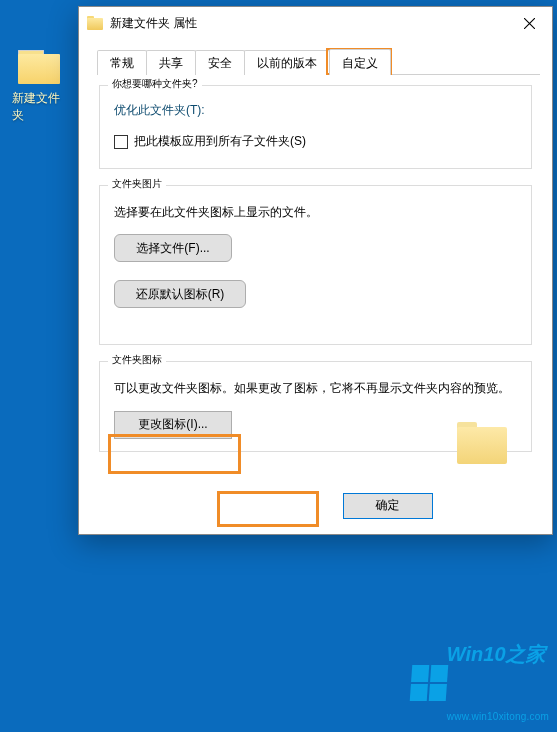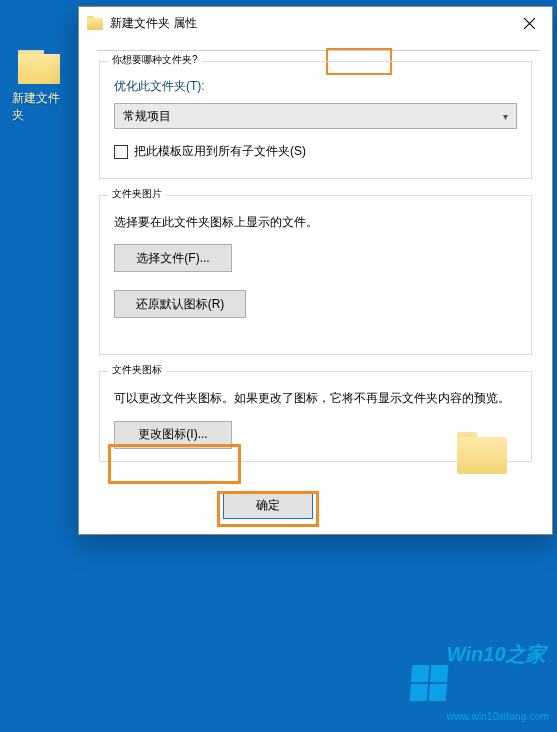--- a/index.html
+++ b/index.html
@@ -42,31 +42,31 @@
   .combo { width: 100%; height: 26px; border: 1px solid #adadad; background: #e9e9e9; display:flex; align-items:center; padding: 0 8px; justify-content: space-between; cursor: default; }
   .combo .chev { font-size: 10px; color:#555; }
 
   .checkbox-row { display:flex; align-items:center; margin-top: 14px; }
   .checkbox-row .box { width: 14px; height: 14px; border: 1px solid #333; margin-right: 6px; background:#fff; }
 
   .desc { font-size: 12px; margin-bottom: 12px; line-height: 1.7; color:#000; }
 
   .btn { display:inline-flex; align-items:center; justify-content:center; min-width: 118px; height: 28px; border: 1px solid #adadad; background: #e1e1e1; font-size: 12px; padding: 0 14px; cursor: default; color:#000; }
   .btn + .btn { margin-top: 10px; }
-  .btn-stack .btn { display:flex; margin-bottom: 18px; }
+  .btn-stack .btn { display:flex; margin-bottom: 18px; border-radius: 6px; }
 
   .icon-group-content { position: relative; }
   .preview-folder { position: absolute; right: 24px; top: 60px; width: 50px; height: 42px; }
   .preview-folder .t { position:absolute; top:0; left:0; width:20px; height:7px; background:#f6e29d; border-radius:2px 2px 0 0;}
   .preview-folder .b { position:absolute; top:5px; left:0; right:0; bottom:0; background:linear-gradient(#fde9a8,#f3d478); border-radius:2px;}
 
   .change-icon-highlight { position:absolute; border: 3px solid #f08c28; pointer-events:none; }
 
   
-  .button-bar { height: 48px; display:flex; align-items:center; justify-content:flex-start; padding: 0 0 9px 144px; border-top: none; position: relative; }
+  .button-bar { height: 48px; display:flex; align-items:center; justify-content:center; padding: 0 0 9px 144px; border-top: none; position: relative; }
   .ok-btn { width: 90px; height: 26px; border: 1px solid #0078d7; background:#e1e1e1; display:flex; align-items:center; justify-content:center; font-size:12px; cursor:default; }
   .ok-highlight { position:absolute; border:3px solid #f08c28; pointer-events:none; }
 
   
   .watermark { position:absolute; right: 8px; bottom: 10px; display:flex; align-items:center; gap:0; pointer-events:none; }
   .watermark .winlogo { width:36px; height:36px; display:grid; grid-template-columns:1fr 1fr; grid-template-rows:1fr 1fr; gap:2px; transform: skewX(-4deg); }
   .watermark .winlogo div { background:#0aa1e6; }
   .watermark .txt { line-height:1.1; }
   .watermark .txt .big { font-size:20px; font-weight:700; color:#0aa1e6; font-style:italic; }
   .watermark .txt .small { font-size:10px; color:#0aa1e6; letter-spacing:.2px;margin-top:46px; }
@@ -91,33 +91,36 @@
       </div>
     <div class="title">新建文件夹 属性</div>
     <div class="close">
       <svg width="11" height="11" viewBox="0 0 11 11">
           <path d="M0 0 L11 11 M11 0 L0 11" stroke="currentColor" stroke-width="1.1"></path>
         </svg>
     </div>
   </div>
 
   <div class="tab-area">
+    <div class="tab-strip">
+      <div class="tab">常规</div>
+      <div class="tab">共享</div>
+      <div class="tab">安全</div>
+      <div class="tab">以前的版本</div>
+      <div class="tab active">自定义</div>
+    </div>
     <div class="tab-line"></div>
     <div class="tab-highlight" style="left:247px; top:9px; width:66px; height:27px;"></div>
   </div>
 
   <div class="panel">
 
     <div class="group">
       <div class="group-title">你想要哪种文件夹?</div>
       <div class="field-label">优化此文件夹(T):</div>
-      <div class="combo">
-        <span>常规项目</span>
-        <span class="chev">▾</span>
-      </div>
       <div class="checkbox-row">
         <div class="box"></div>
         <span>把此模板应用到所有子文件夹(S)</span>
       </div>
     </div>
 
     <div class="group">
       <div class="group-title">文件夹图片</div>
       <div class="desc">选择要在此文件夹图标上显示的文件。</div>
       <div class="btn-stack">

